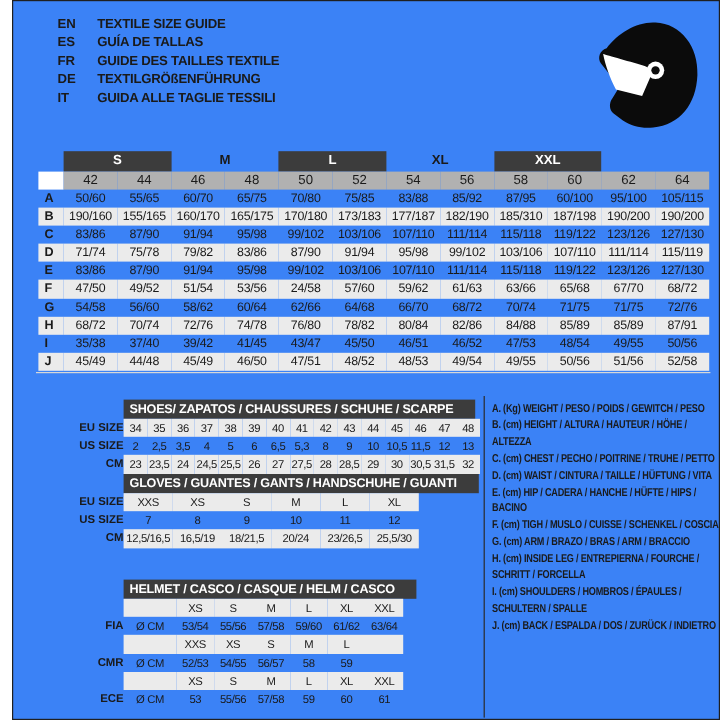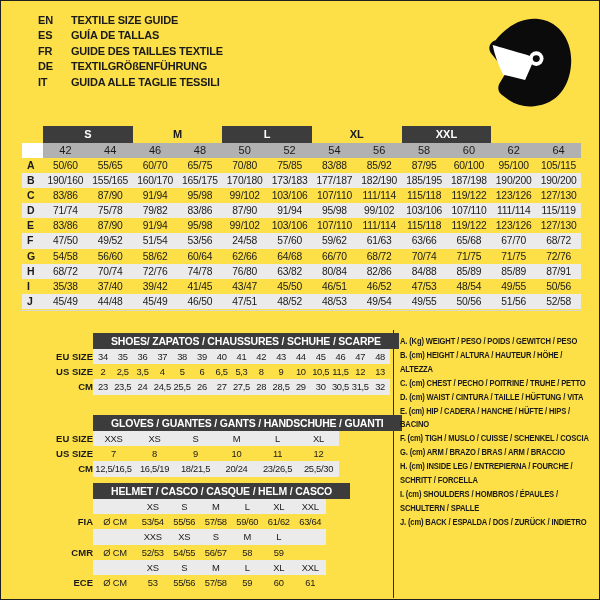--- a/index.html
+++ b/index.html
@@ -1,21 +1,21 @@
 <!DOCTYPE html>
 <html><head>
 <meta charset="utf-8">
 <style>
   html,body{margin:0;padding:0;}
   body{
     width:600px;height:600px;background:#ffffff;position:relative;
     font-family:"Liberation Sans",sans-serif;color:#1a1a1a;
     -webkit-font-smoothing:antialiased;
   }
-  .page{position:absolute;inset:0;border:1px solid #1f1f1f;box-sizing:border-box;background:#fde047;}
+  .page{position:absolute;inset:0;border:1px solid #1f1f1f;box-sizing:border-box;background:#3b82f6;margin-left:10px;}
 
   
   .langs{position:absolute;left:37px;top:12px;}
   .lang-row{display:flex;font-weight:700;font-size:11px;line-height:15.4px;letter-spacing:-0.2px;white-space:nowrap;}
   .lang-code{width:33px;flex:0 0 33px;}
 
   
   .helmet-icon{position:absolute;left:479px;top:13px;width:97px;height:97px;}
 
   
@@ -31,28 +31,28 @@
   .mt-letter{font-weight:700;font-size:10.5px;line-height:15.1px;text-align:left;padding-left:5px;box-sizing:border-box;}
   .mt-data.stripe .mt-cell,.mt-data.stripe .mt-letter{background:#ebebeb;}
 
   
   .hdivider{position:absolute;left:19px;top:309px;width:562px;height:1px;background:#d7d7d7;}
   .vdivider{position:absolute;left:392px;top:329px;width:1px;height:268px;background:#2b2b2b;}
 
   
   .subtable{position:absolute;left:30px;}
   .st-title{background:#3c3c3c;color:#fff;font-weight:700;font-size:10.5px;height:16px;line-height:16px;
-    padding:0 18px 0 18px;display:inline-block;white-space:nowrap;margin-left:62px;letter-spacing:-0.2px;}
+    padding:0 18px 0 5px;display:inline-block;white-space:nowrap;margin-left:62px;letter-spacing:-0.2px;}
   .st-grid{display:grid;}
   .st-label{font-weight:700;font-size:9.5px;text-align:right;line-height:15.2px;white-space:nowrap;}
   .st-cell{font-size:9.4px;line-height:15.2px;text-align:center;letter-spacing:-0.3px;white-space:nowrap;}
   .st-cell.gray{background:#ebebeb;}
   .st-unit{font-weight:400;}
   #shoes-block{top:330px;}
-  #gloves-block{top:412px;}
+  #gloves-block{top:392px;}
   #helmet-block{top:480px;}
 
   
   .legend{position:absolute;left:399px;top:333px;width:238px;transform:scaleX(0.8);transform-origin:0 0;}
   .legend-item{font-size:9.5px;font-weight:700;line-height:13.9px;letter-spacing:-0.2px;}
 </style>
 </head>
 <body>
 
 <div class="page">
@@ -130,21 +130,21 @@
       <div class="mt-row mt-data stripe">
         <div class="mt-letter">B</div>
         <div class="mt-cell">190/160</div>
         <div class="mt-cell">155/165</div>
         <div class="mt-cell">160/170</div>
         <div class="mt-cell">165/175</div>
         <div class="mt-cell">170/180</div>
         <div class="mt-cell">173/183</div>
         <div class="mt-cell">177/187</div>
         <div class="mt-cell">182/190</div>
-        <div class="mt-cell">185/195</div>
+        <div class="mt-cell">185/310</div>
         <div class="mt-cell">187/198</div>
         <div class="mt-cell">190/200</div>
         <div class="mt-cell">190/200</div>
       </div>
       <div class="mt-row mt-data">
         <div class="mt-letter">C</div>
         <div class="mt-cell">83/86</div>
         <div class="mt-cell">87/90</div>
         <div class="mt-cell">91/94</div>
         <div class="mt-cell">95/98</div>
@@ -217,21 +217,21 @@
         <div class="mt-cell">71/75</div>
         <div class="mt-cell">72/76</div>
       </div>
       <div class="mt-row mt-data stripe">
         <div class="mt-letter">H</div>
         <div class="mt-cell">68/72</div>
         <div class="mt-cell">70/74</div>
         <div class="mt-cell">72/76</div>
         <div class="mt-cell">74/78</div>
         <div class="mt-cell">76/80</div>
-        <div class="mt-cell">63/82</div>
+        <div class="mt-cell">78/82</div>
         <div class="mt-cell">80/84</div>
         <div class="mt-cell">82/86</div>
         <div class="mt-cell">84/88</div>
         <div class="mt-cell">85/89</div>
         <div class="mt-cell">85/89</div>
         <div class="mt-cell">87/91</div>
       </div>
       <div class="mt-row mt-data">
         <div class="mt-letter">I</div>
         <div class="mt-cell">35/38</div>

